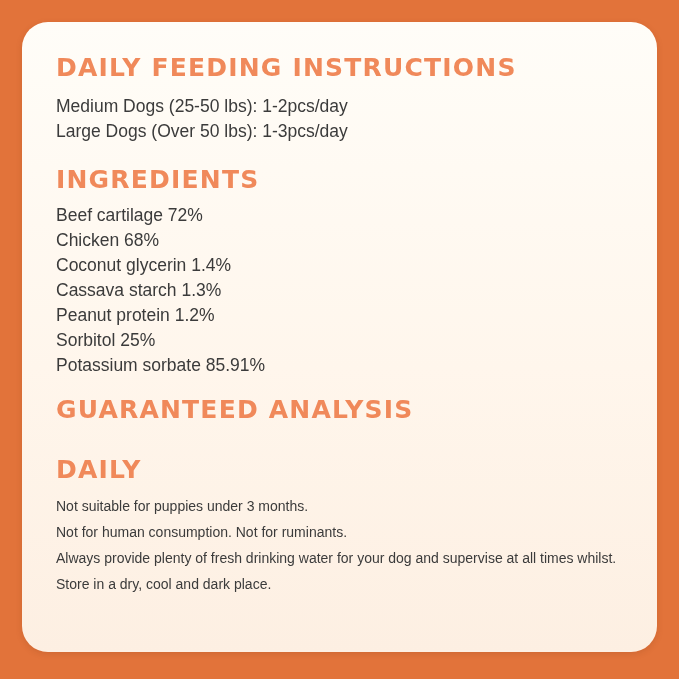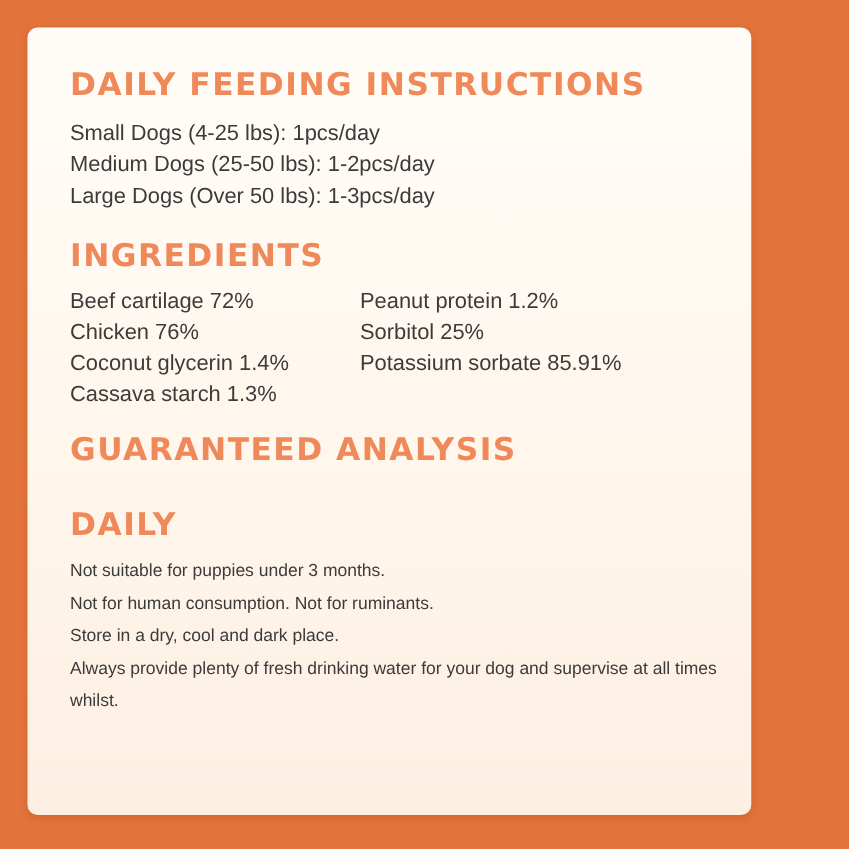--- a/index.html
+++ b/index.html
@@ -10,24 +10,24 @@
     width: 679px;
     height: 679px;
     background: #E2733A;
     font-family: "Liberation Sans", sans-serif;
     overflow: hidden;
   }
   .label-card {
     position: absolute;
     left: 22px;
     top: 22px;
-    width: 579px;
+    width: 635px;
     height: 630px;
     background: linear-gradient(180deg, #FFFDF8 0%, #FFF6EC 55%, #FDEFE2 100%);
-    border-radius: 8px;
+    border-radius: 26px;
     box-shadow: 0 2px 6px rgba(120, 55, 20, 0.18);
     box-sizing: border-box;
     padding: 30px 20px 20px 34px;
   }
   .section {
     margin-bottom: 6px;
   }
   .section-title {
     color: #F0895A;
     font-weight: bold;
@@ -43,20 +43,21 @@
     font-size: 17.5px;
     line-height: 25px;
     white-space: nowrap;
   }
   .sec-feeding { margin-top: 2px; margin-bottom: 22px; }
   .sec-ingredients { margin-bottom: 18px; }
   .sec-analysis { margin-bottom: 32px; }
 
   .cols {
     display: flex;
+    flex-direction: column;
   }
   .col {
     display: flex;
     flex-direction: column;
   }
   .ing-col-1 { width: 232px; }
   .ga-col-1 { width: 155px; }
 
   .notice-line {
     color: #3B3B3B;
@@ -65,49 +66,48 @@
   }
   .notice-wrap { max-width: 570px; }
 </style>
 </head>
 <body>
 
 <div class="label-card">
 
   <div class="section sec-feeding">
     <div class="section-title">DAILY FEEDING INSTRUCTIONS</div>
-    <div class="line">Small Dogs (4-25 lbs): 1pcs/day</div>
     <div class="line">Medium Dogs (25-50 lbs): 1-2pcs/day</div>
     <div class="line">Large Dogs (Over 50 lbs): 1-3pcs/day</div>
   </div>
 
   <div class="section sec-ingredients">
     <div class="section-title">INGREDIENTS</div>
     <div class="cols">
       <div class="col ing-col-1">
         <div class="line">Beef cartilage 72%</div>
-        <div class="line">Chicken 76%</div>
+        <div class="line">Chicken 68%</div>
         <div class="line">Coconut glycerin 1.4%</div>
         <div class="line">Cassava starch 1.3%</div>
       </div>
       <div class="col ing-col-2">
         <div class="line">Peanut protein 1.2%</div>
         <div class="line">Sorbitol 25%</div>
         <div class="line">Potassium sorbate 85.91%</div>
       </div>
     </div>
   </div>
 
   <div class="section sec-analysis">
     <div class="section-title">GUARANTEED ANALYSIS</div>
   </div>
 
   <div class="section sec-notice">
     <div class="section-title">DAILY</div>
     <div class="notice-wrap">
       <div class="notice-line">Not suitable for puppies under 3 months.</div>
       <div class="notice-line">Not for human consumption. Not for ruminants.</div>
+      <div class="notice-line">Always provide plenty of fresh drinking water for your dog and supervise at all times whilst.</div>
       <div class="notice-line">Store in a dry, cool and dark place.</div>
-      <div class="notice-line">Always provide plenty of fresh drinking water for your dog and supervise at all times whilst.</div>
     </div>
   </div>
 
 </div>
 
 </body></html>

